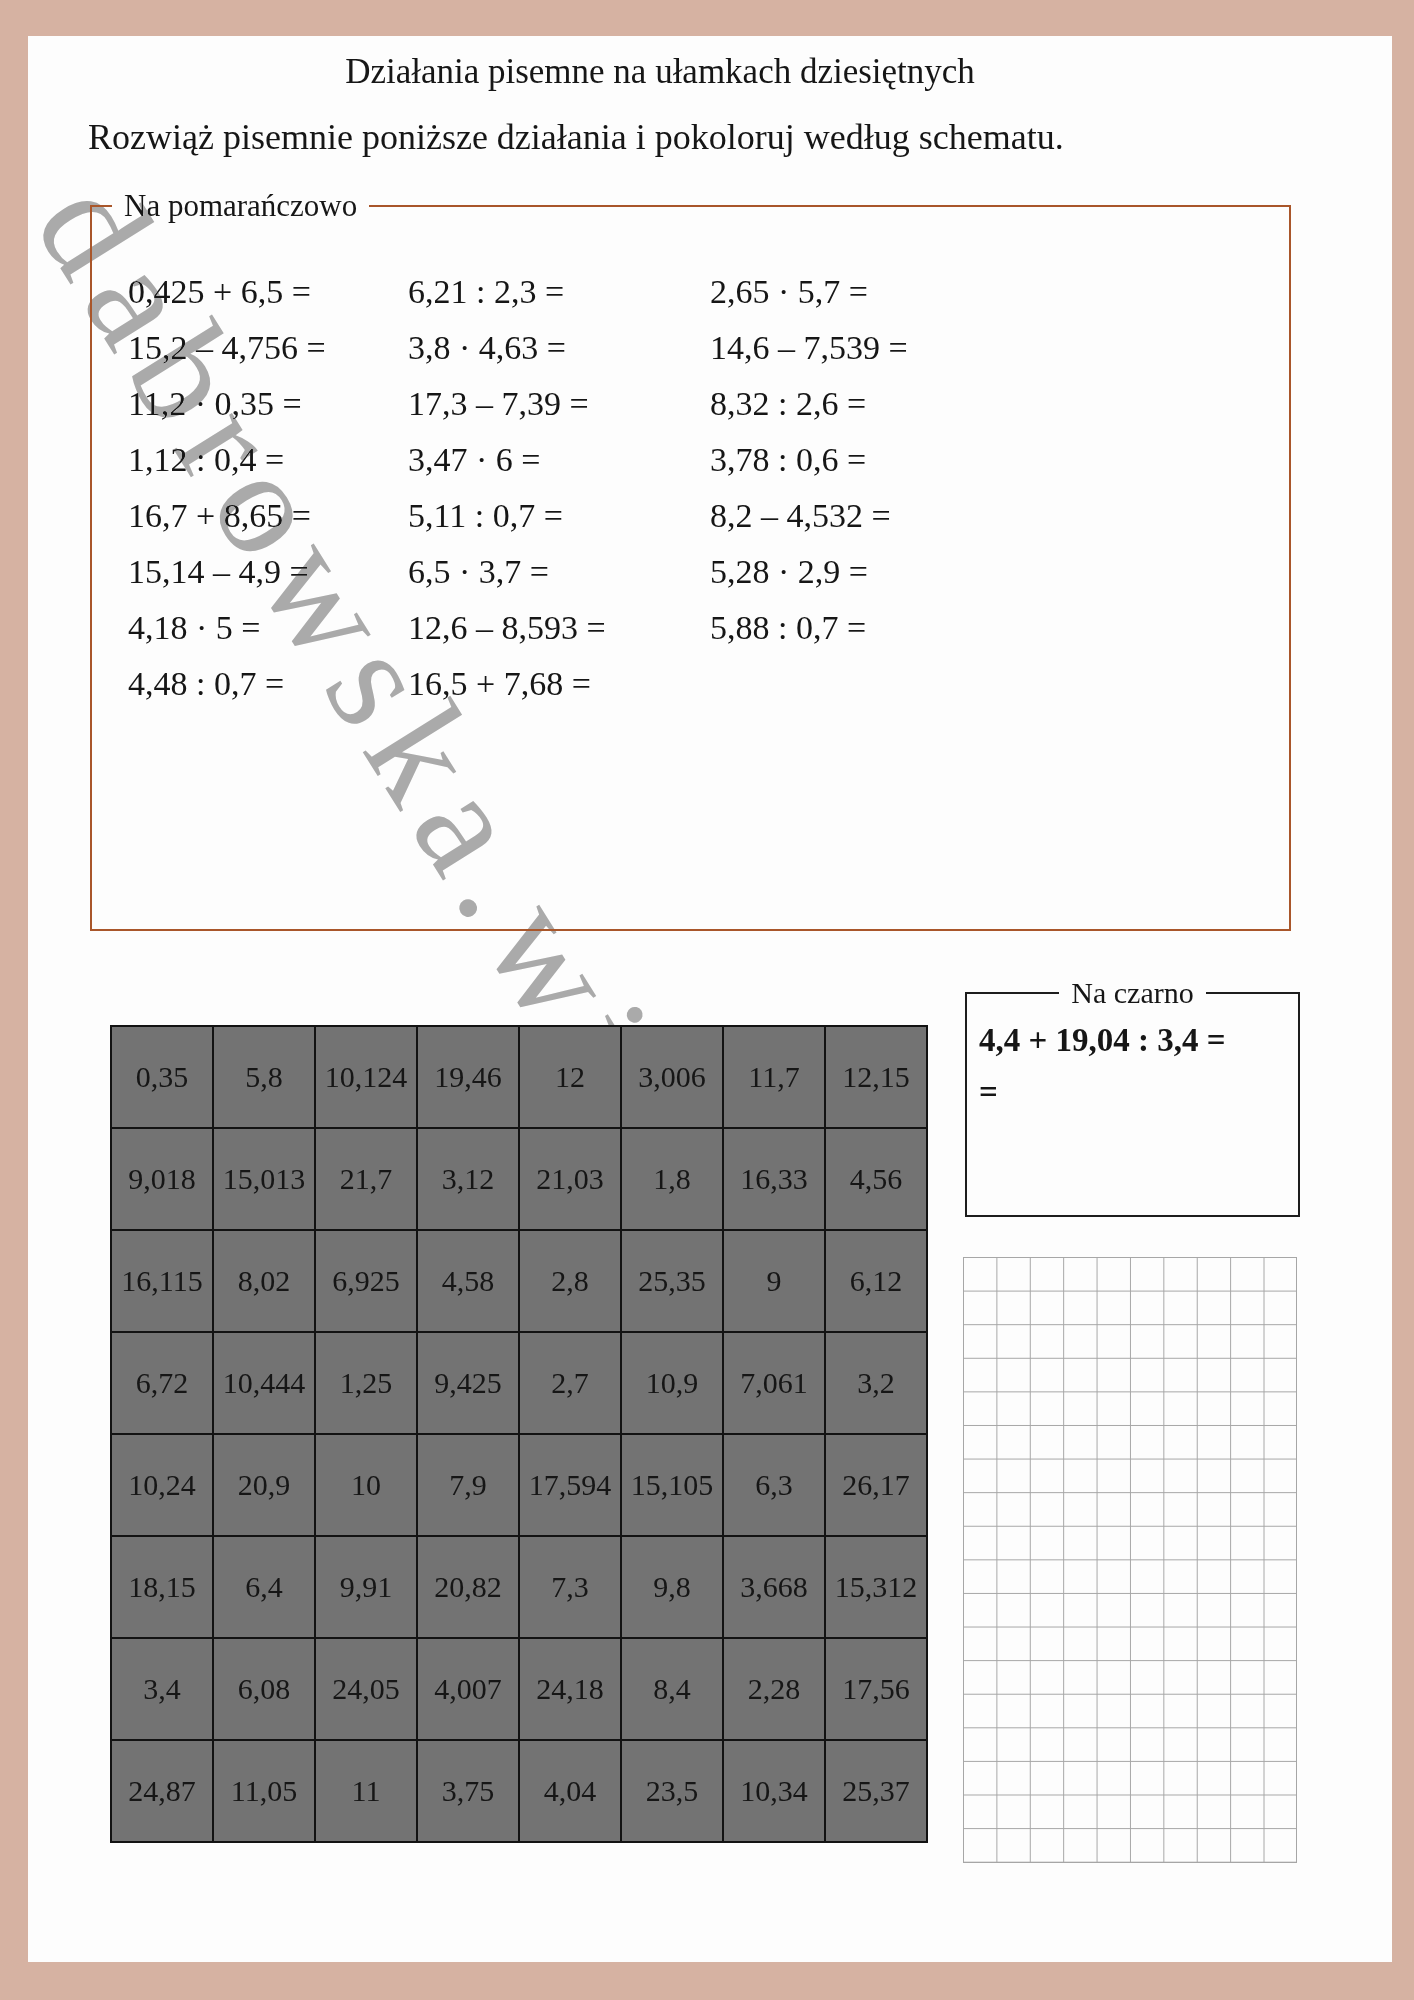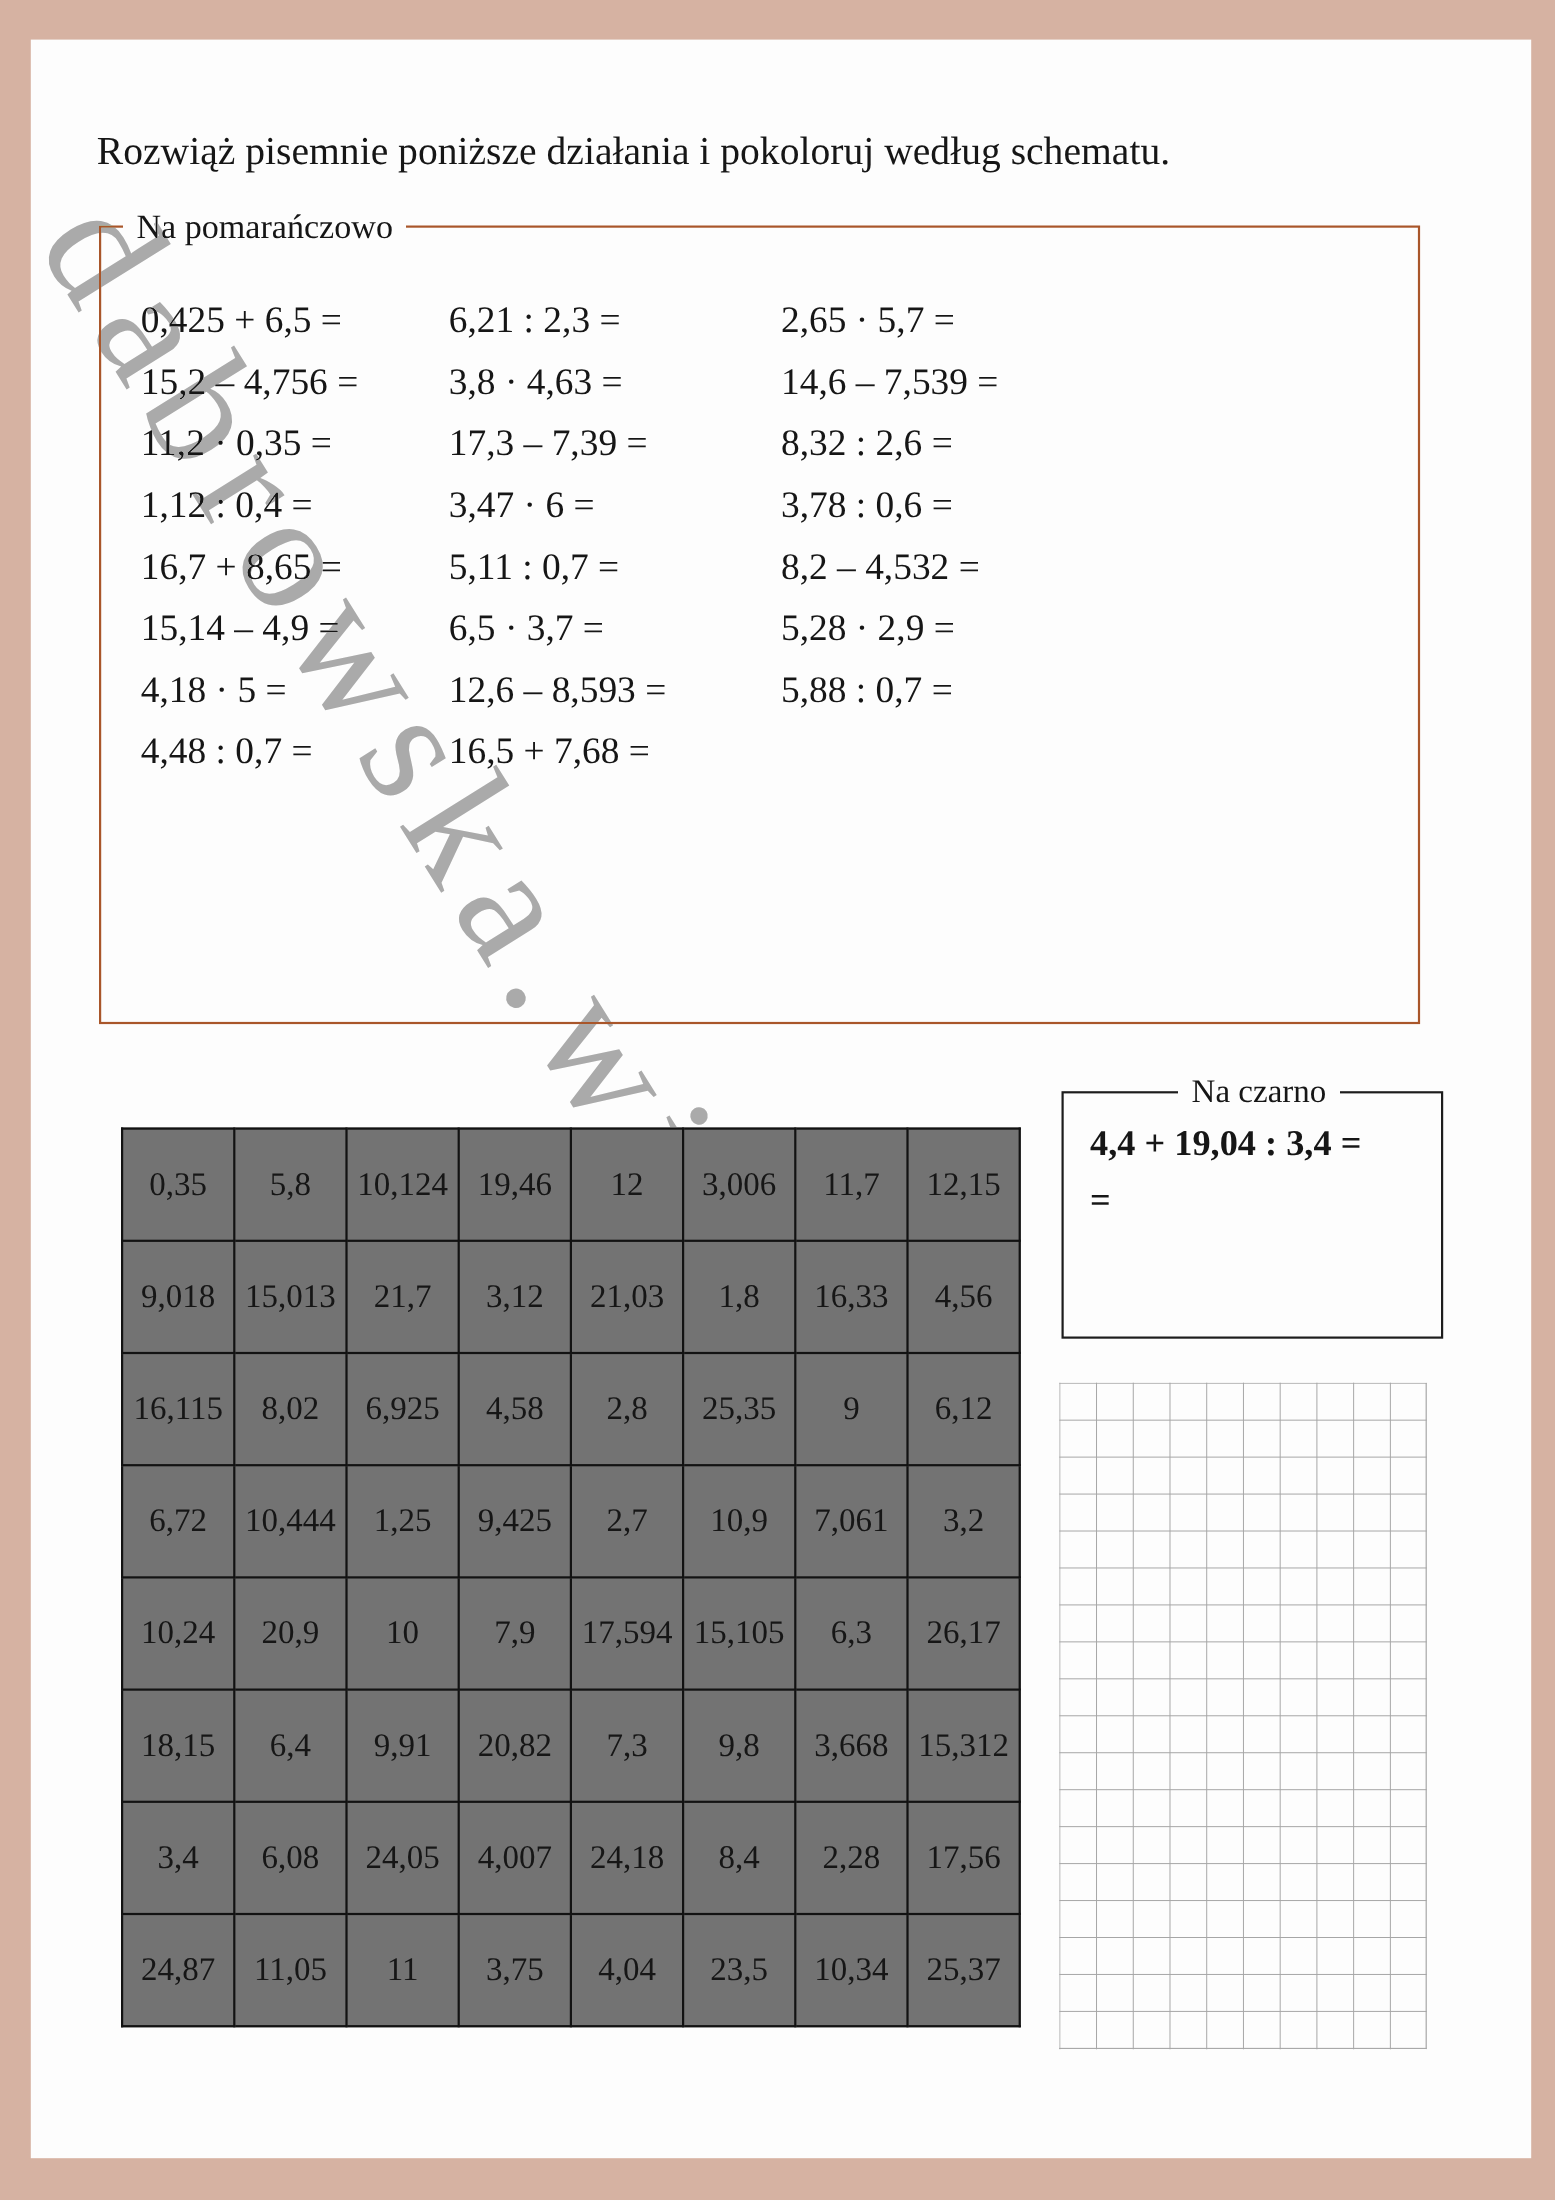--- a/index.html
+++ b/index.html
@@ -47,20 +47,21 @@
     transform:rotate(58deg);transform-origin:0 0;
     white-space:nowrap;mix-blend-mode:darken;z-index:9;pointer-events:none;
   }
 </style>
 </head>
 <body>
 
 <div class="page" style="background: rgb(214, 178, 162);">
   <div class="paper" style="background: rgb(253, 253, 253);"></div>
 
+  <div class="title">Działania pisemne na ułamkach dziesiętnych</div>
 
   <div class="instruction">Rozwiąż pisemnie poniższe działania i pokoloruj według schematu.</div>
 
   <fieldset class="box" id="orangeBox" style="border-color: rgb(169, 86, 42);">
     <legend>Na pomarańczowo</legend>
     <div class="col col-0">
         <div class="problem">0,425 + 6,5 =</div>
         <div class="problem">15,2 – 4,756 =</div>
         <div class="problem">11,2 · 0,35 =</div>
         <div class="problem">1,12 : 0,4 =</div>
@@ -83,21 +84,21 @@
         <div class="problem">2,65 · 5,7 =</div>
         <div class="problem">14,6 – 7,539 =</div>
         <div class="problem">8,32 : 2,6 =</div>
         <div class="problem">3,78 : 0,6 =</div>
         <div class="problem">8,2 – 4,532 =</div>
         <div class="problem">5,28 · 2,9 =</div>
         <div class="problem">5,88 : 0,7 =</div>
       </div>
   </fieldset>
 
-  <fieldset class="box" id="blackBox" style="border-color: rgb(29, 29, 29); padding-left: 12px;">
+  <fieldset class="box" id="blackBox" style="border-color: rgb(29, 29, 29);">
     <legend>Na czarno</legend>
     <div class="black-line">4,4 + 19,04 : 3,4 =</div>
     <div class="black-line">=</div>
   </fieldset>
 
   <table class="answer-table">
     <tbody>
         <tr>
           <td>0,35</td>
           <td>5,8</td>

